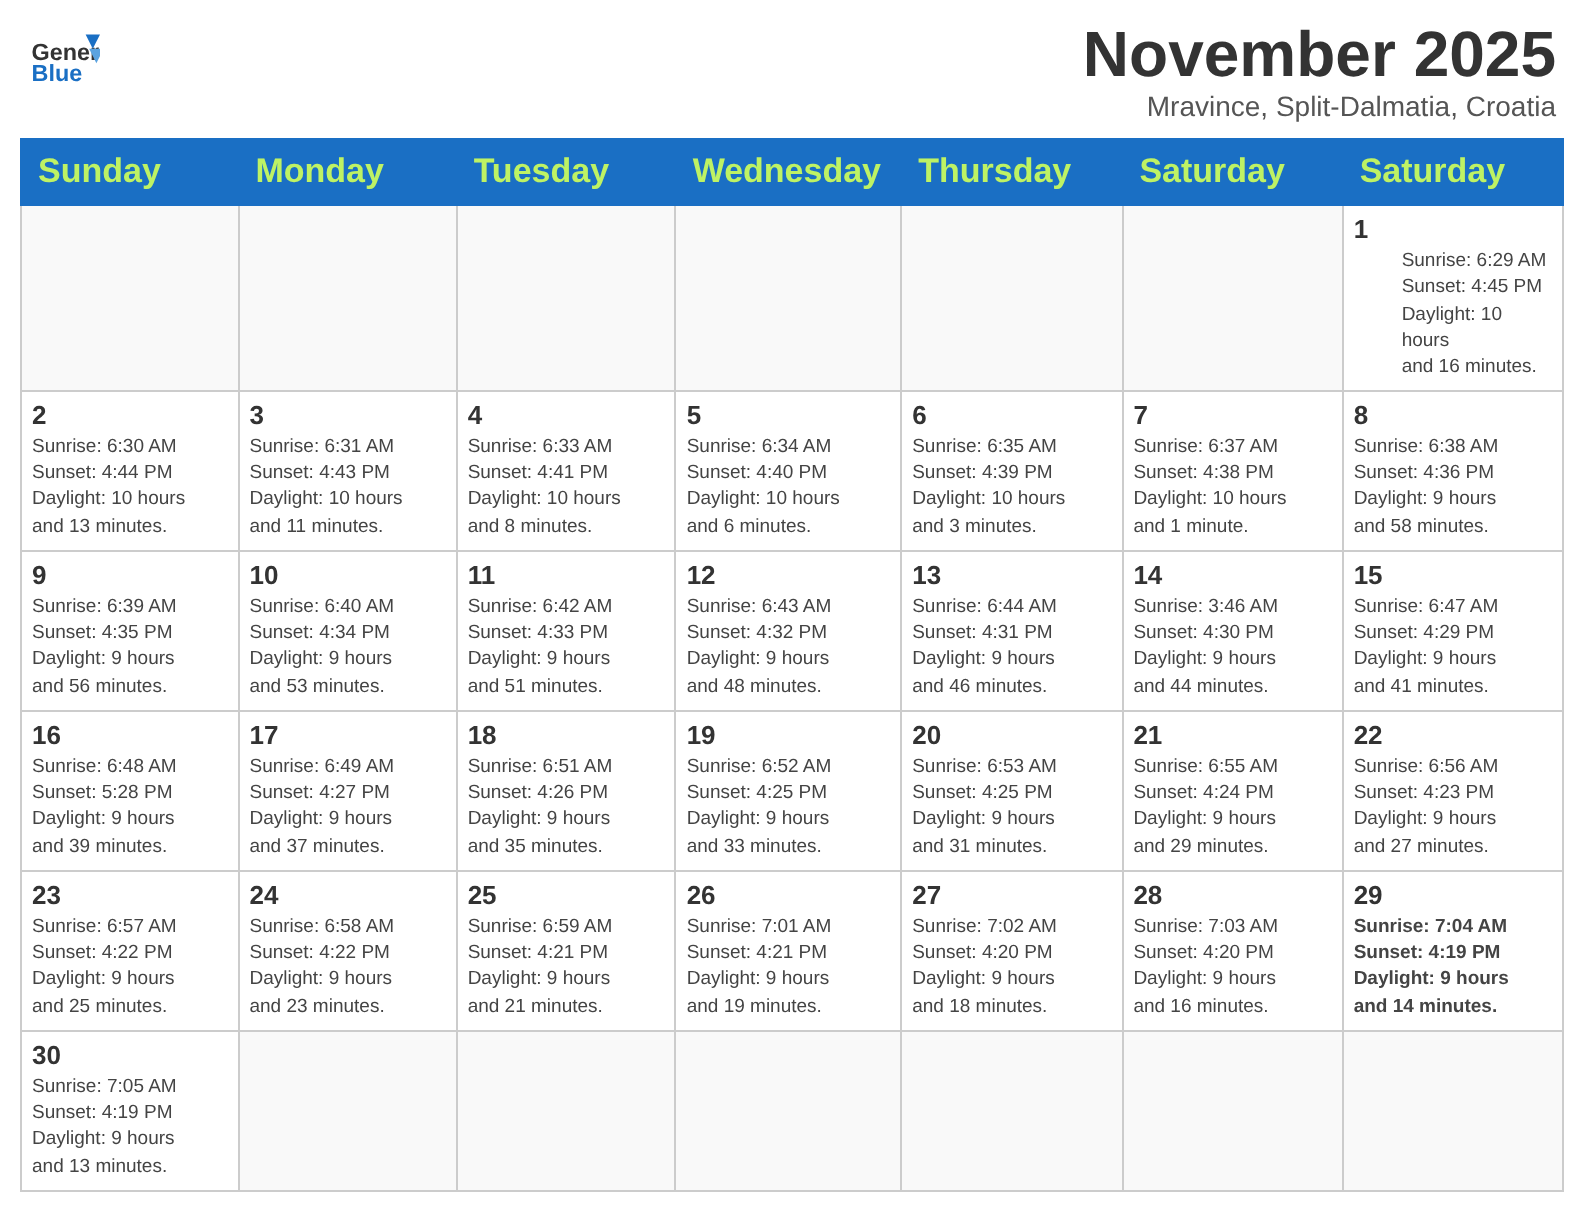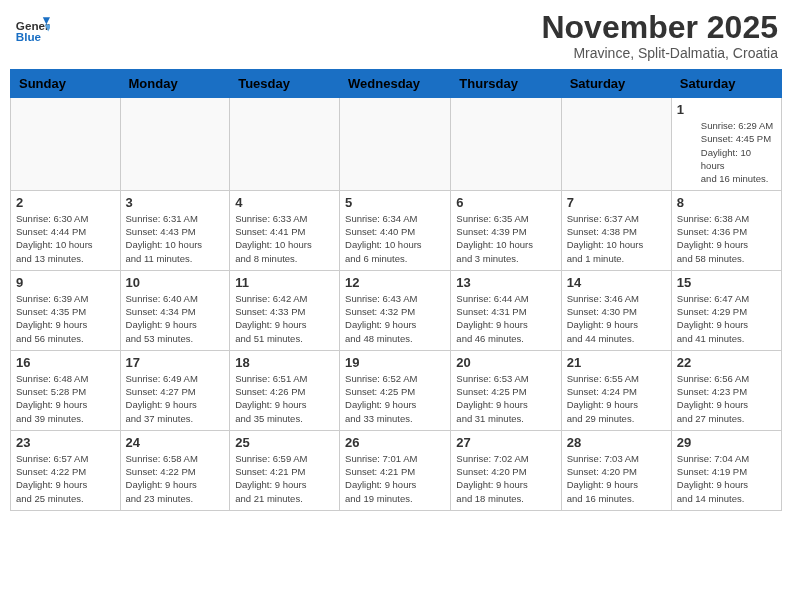--- a/index.html
+++ b/index.html
@@ -40,22 +40,22 @@
       font-size: 14px;
       color: #555;
     }
     .calendar {
       width: 100%;
       border-collapse: collapse;
       border: 1px solid #ccc;
     }
     .calendar th {
       background-color: #1a6fc4;
-      color: #000000;
-      font-size: 13px;
+      color: #bef264;
+      font-size: 17px;
       font-weight: bold;
       text-align: left;
       padding: 6px 8px;
       border: 1px solid #1a6fc4;
     }
     .calendar td {
       border: 1px solid #ccc;
       vertical-align: top;
       padding: 4px 5px;
       width: 113px;
@@ -317,20 +317,35 @@
         </td>
         <td>
           <div class="day-number">28</div>
           <div class="day-info" style="white-space: pre-line;">Sunrise: 7:03 AM
 Sunset: 4:20 PM
 Daylight: 9 hours
 and 16 minutes.</div>
         </td>
         <td>
           <div class="day-number">29</div>
-          <div class="day-info" style="white-space: pre-line;">Sunrise: 7:04 AM
+          <div class="day-info" style="white-space: pre-line; font-weight: bold;">Sunrise: 7:04 AM
 Sunset: 4:19 PM
 Daylight: 9 hours
 and 14 minutes.</div>
         </td>
+      </tr>
+      <tr>
+        <td>
+          <div class="day-number">30</div>
+          <div class="day-info" style="white-space: pre-line;">Sunrise: 7:05 AM
+Sunset: 4:19 PM
+Daylight: 9 hours
+and 13 minutes.</div>
+        </td>
+        <td class="empty"></td>
+        <td class="empty"></td>
+        <td class="empty"></td>
+        <td class="empty"></td>
+        <td class="empty"></td>
+        <td class="empty"></td>
       </tr>
     </tbody>
 </table>
 
 </body></html>

